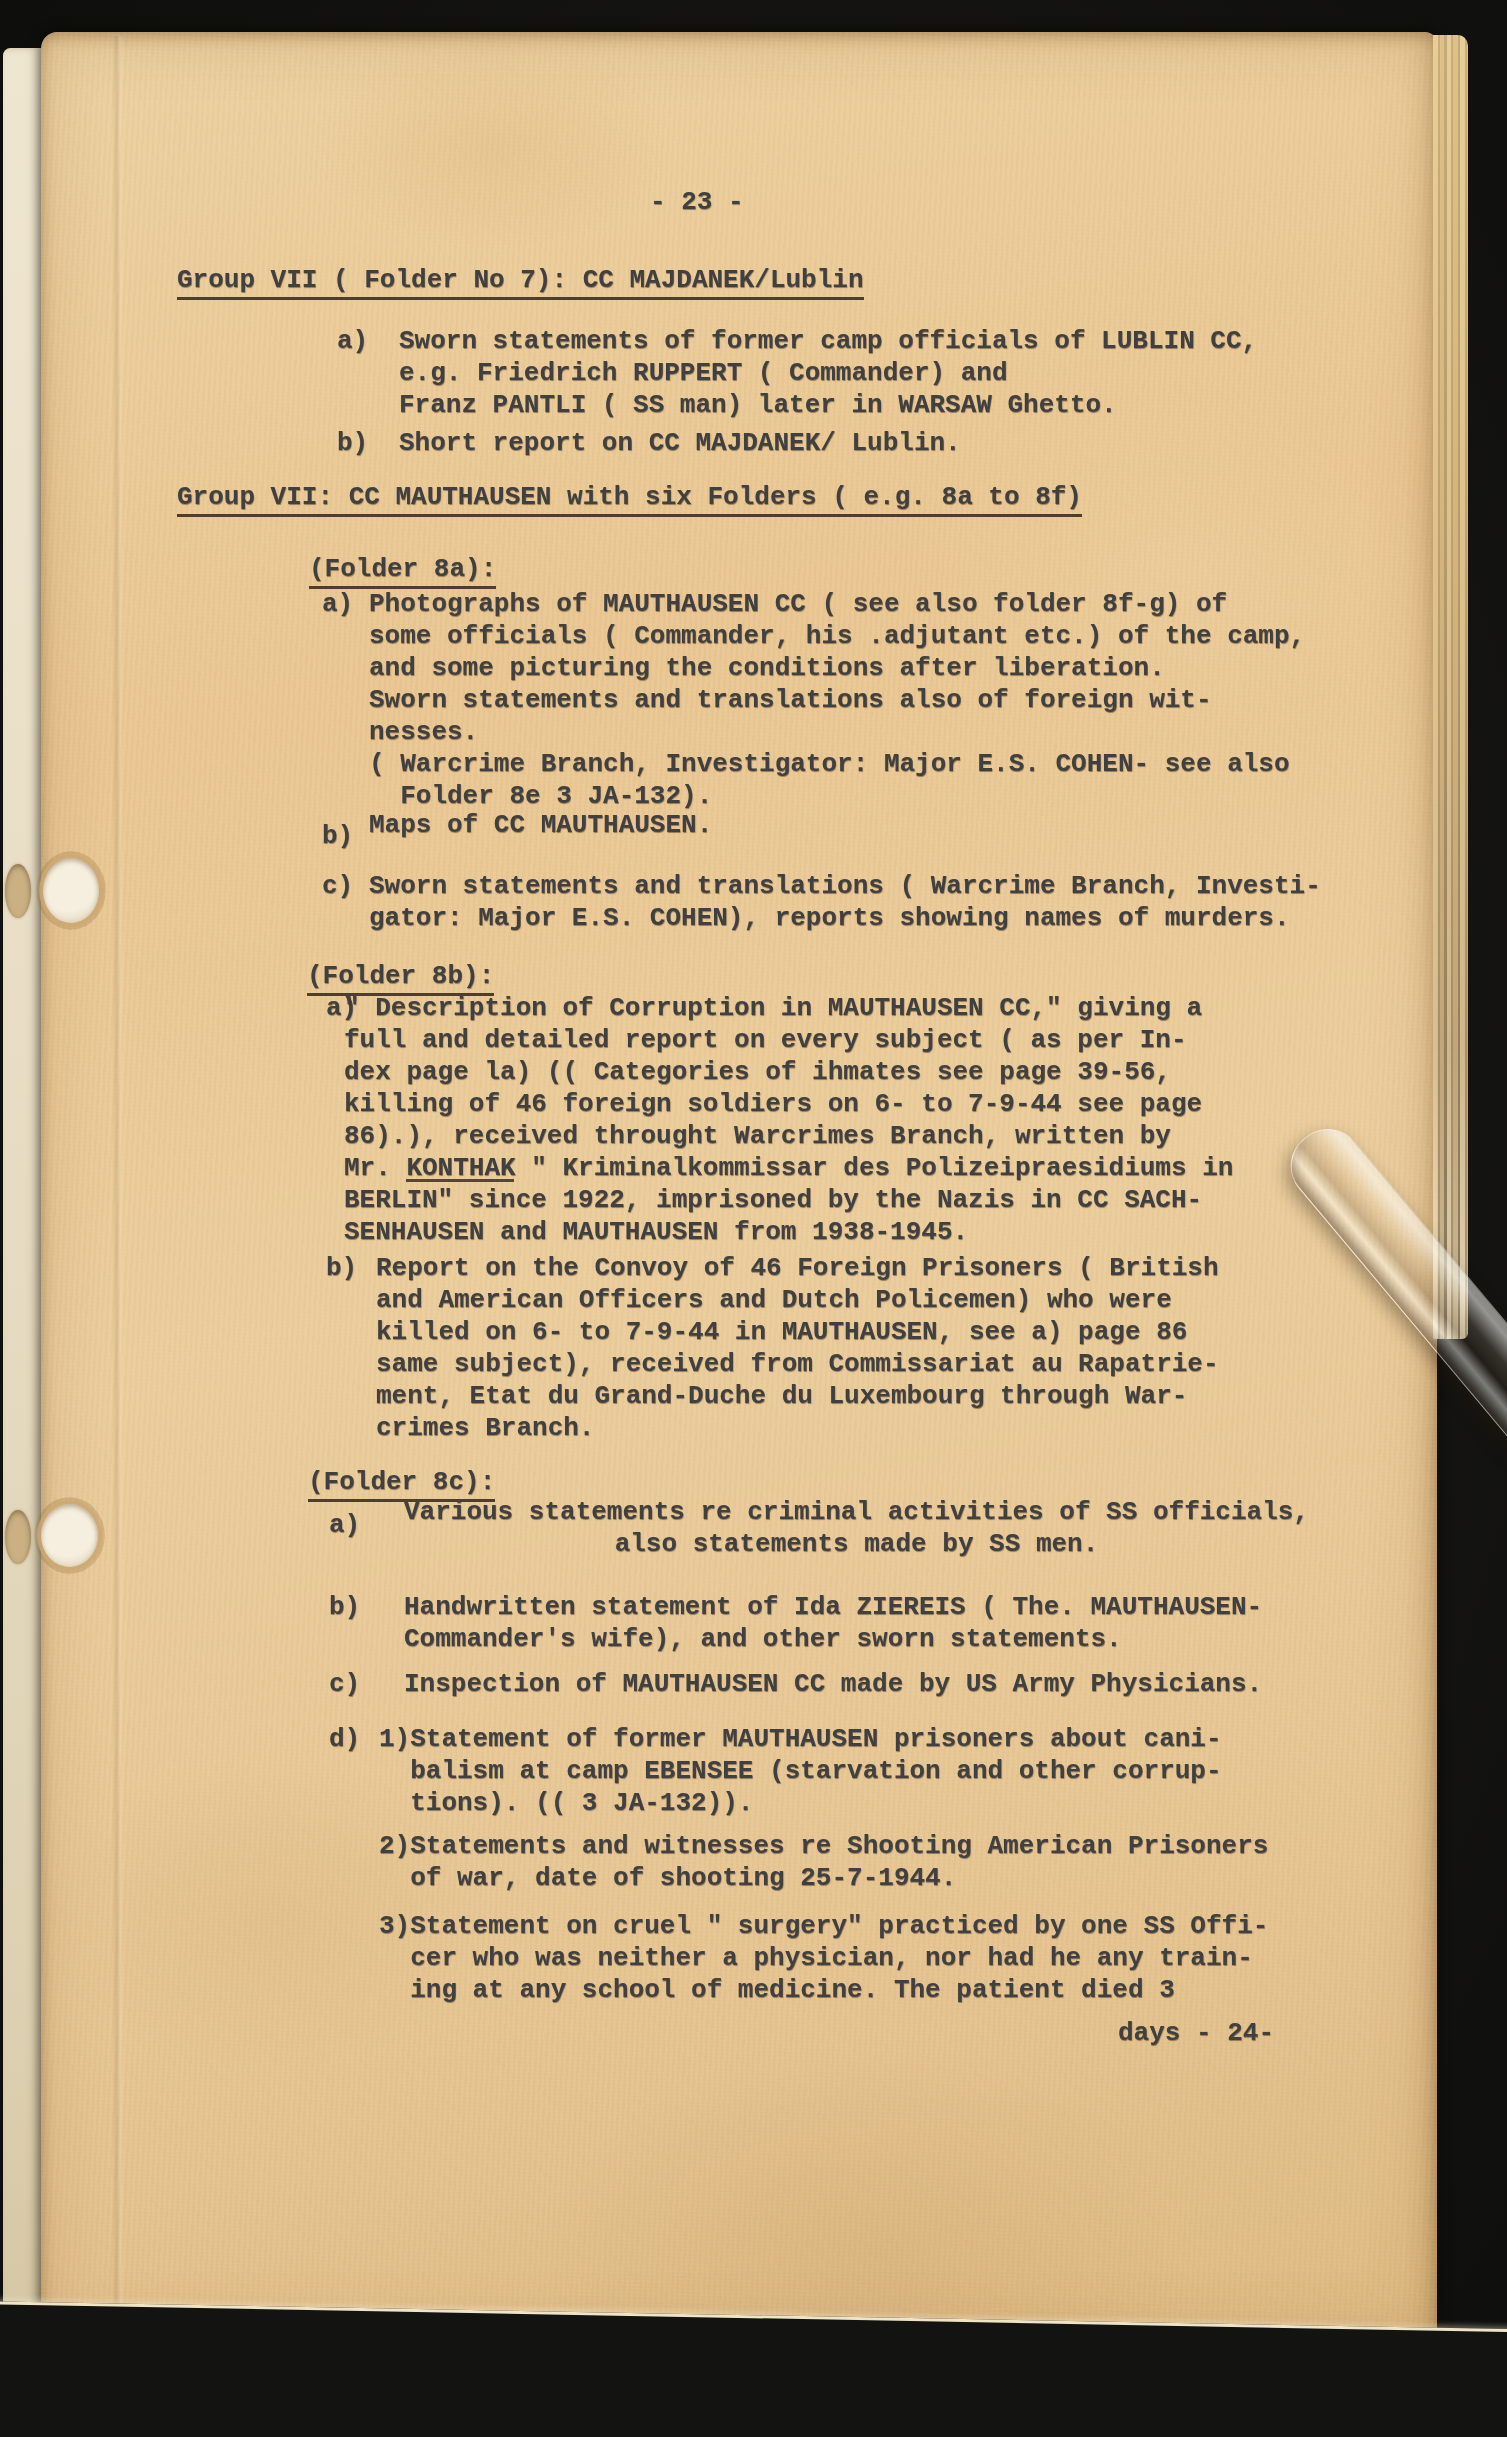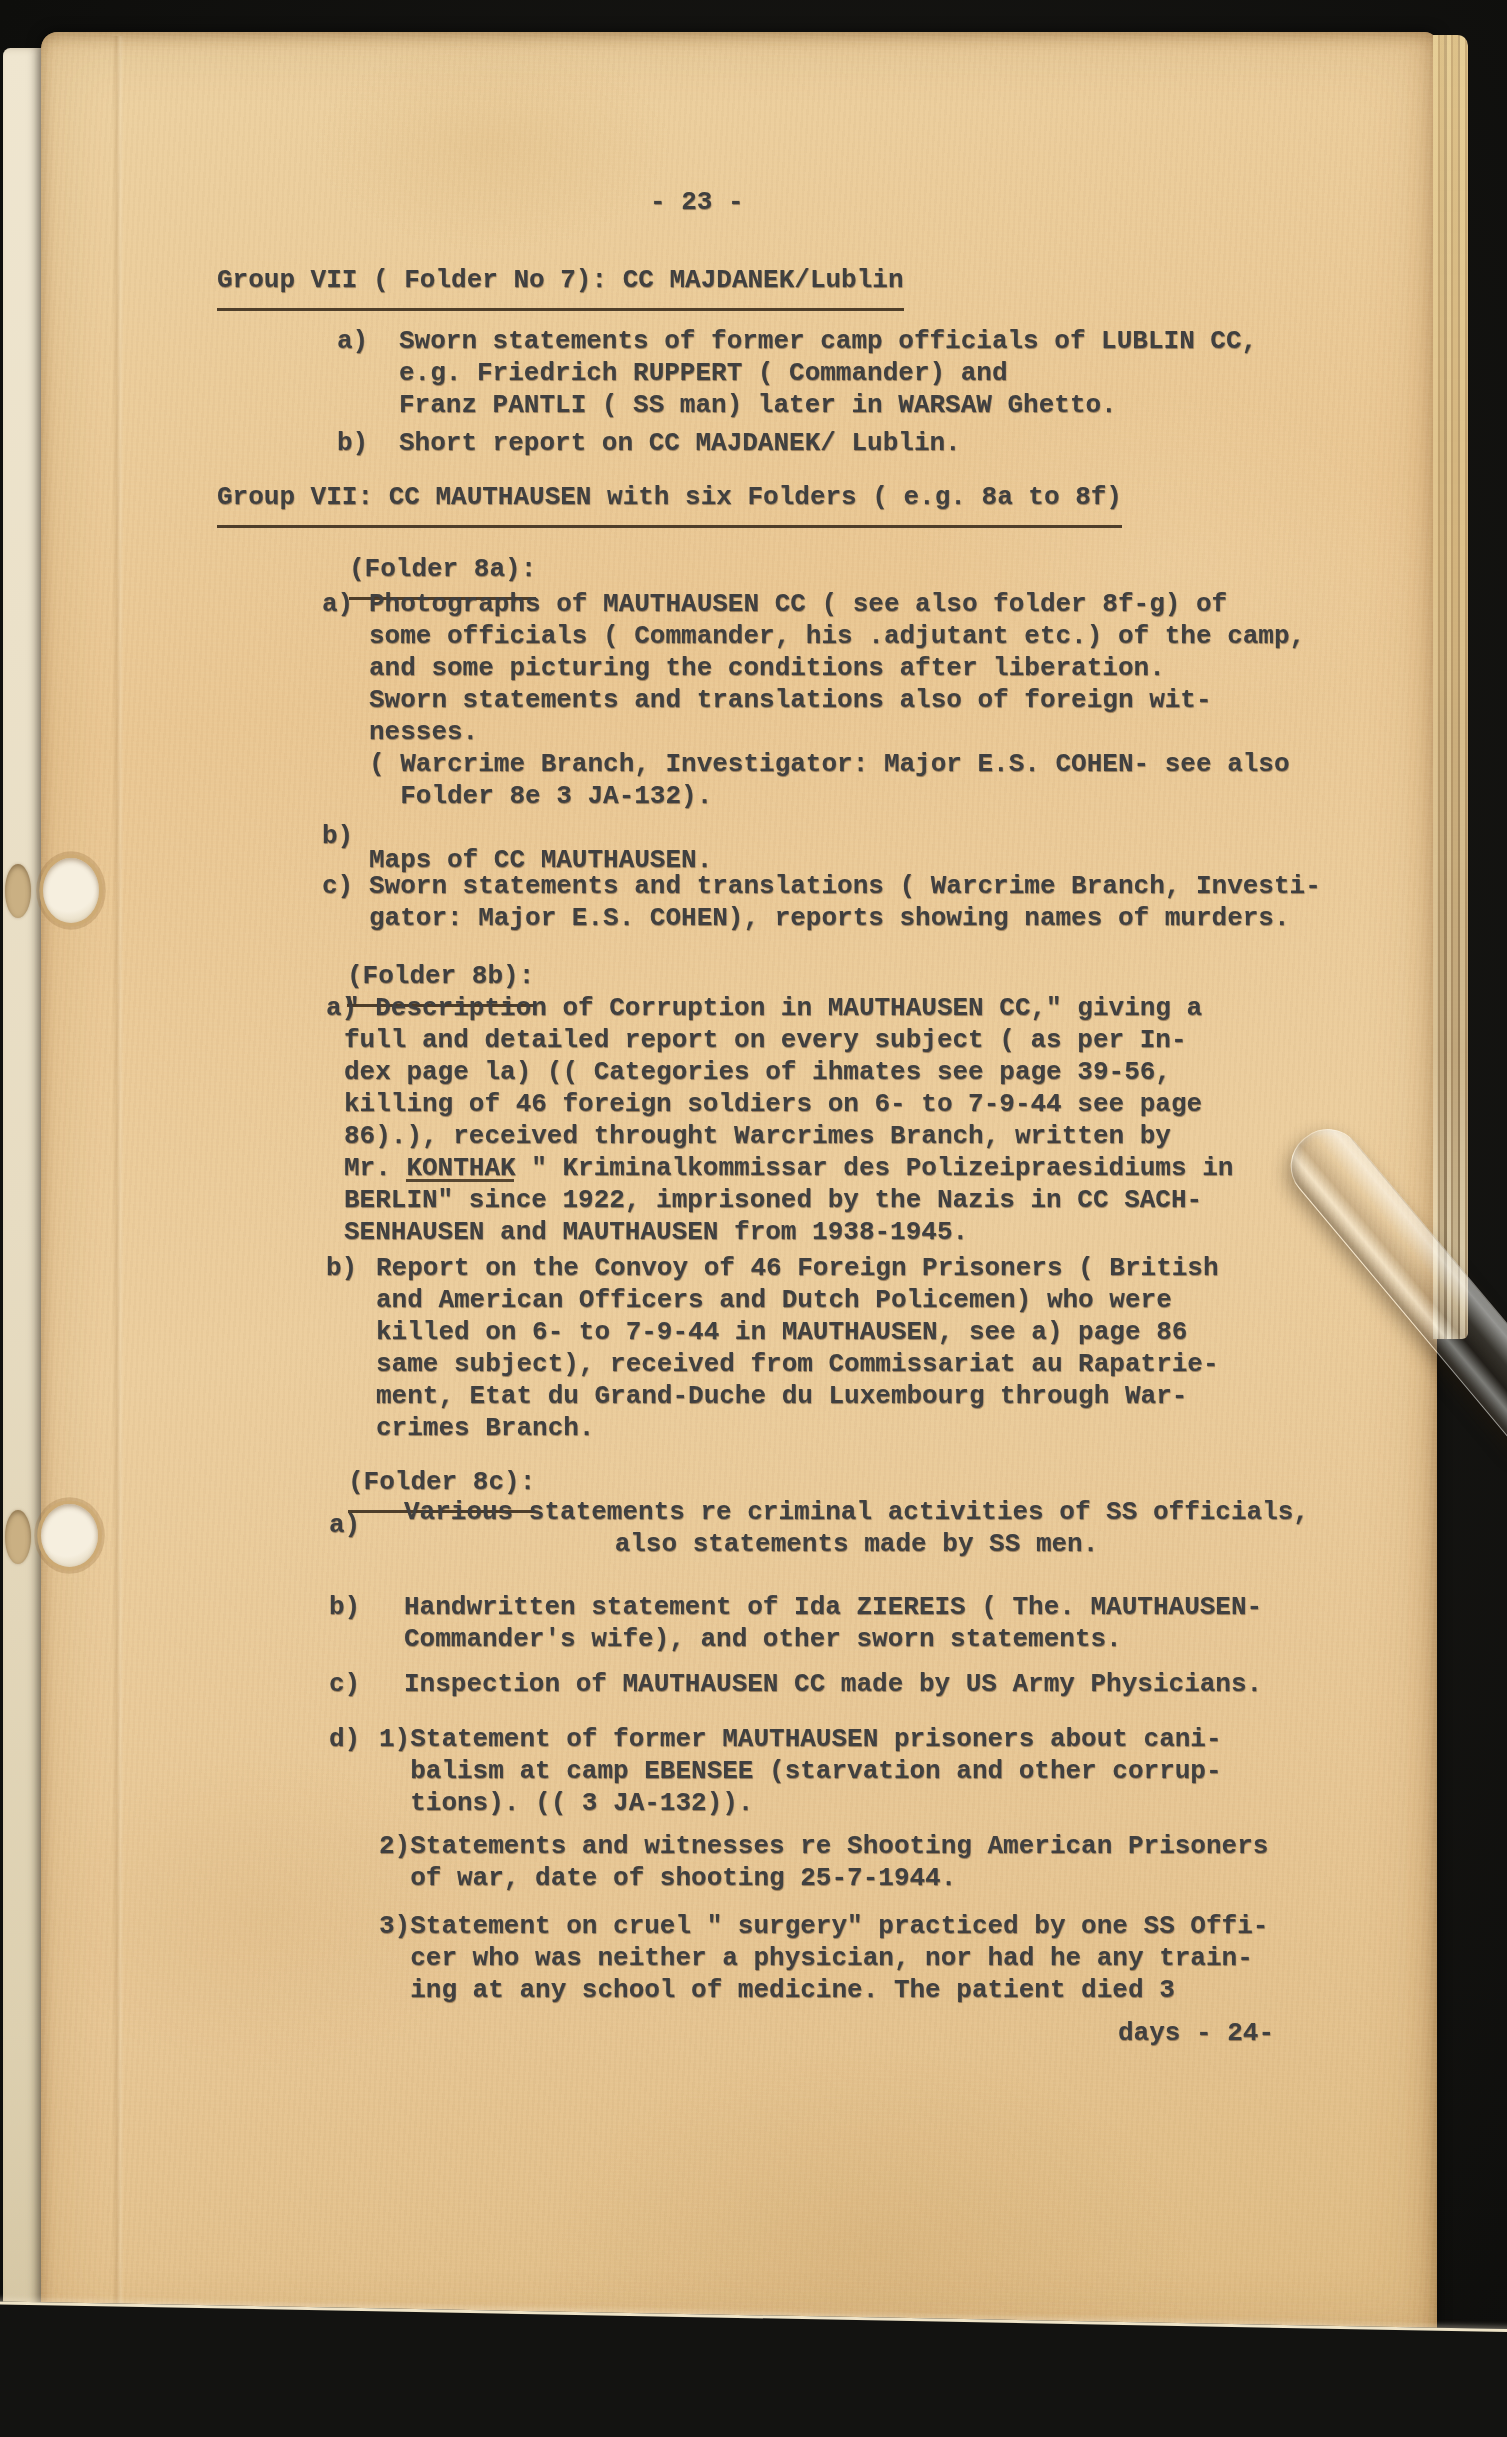--- a/index.html
+++ b/index.html
@@ -93,21 +93,21 @@
   }
   
   .txt{
     position:absolute;white-space:pre;
     font:700 26px/32px "Liberation Mono", monospace;
     color:#404040;
     text-shadow:0.5px 0.6px 0.8px rgba(70,45,25,.5);
     filter:blur(0.3px);
     z-index:5;
   }
-  .underl{border-bottom:3px solid rgba(50,38,24,.85);padding-bottom:12px;display:inline-block;margin-left:40px;}
+  .underl{border-bottom:3px solid rgba(50,38,24,.85);padding-bottom:1px;display:inline-block;}
   .name-underline{
     left:406px;top:1179px;width:108px;height:3px;
     background:rgba(50,38,24,.8);filter:blur(0.3px);z-index:5;
   }
 </style>
 </head>
 <body>
 
 <div class="abs under-strip"></div>
 <div class="abs strip-hole" style="left:4.5px;top:864px;"></div>
@@ -136,21 +136,21 @@
 <div class="txt underl" style="left:309px;top:553px;">(Folder 8a):</div>
 <div class="txt" style="left:322px;top:588px;">a)</div>
 <div class="txt" style="left:369px;top:588px;font-family:Liberation Mono, monospace;">Photographs of MAUTHAUSEN CC ( see also folder 8f-g) of
 some officials ( Commander, his .adjutant etc.) of the camp,
 and some picturing the conditions after liberation.
 Sworn statements and translations also of foreign wit-
 nesses.
 ( Warcrime Branch, Investigator: Major E.S. COHEN- see also
   Folder 8e 3 JA-132).</div>
 <div class="txt" style="left:322px;top:820px;">b)</div>
-<div class="txt" style="left:369px;top:844px;">Maps of CC MAUTHAUSEN.</div>
+<div class="txt" style="left:369px;top:809px;">Maps of CC MAUTHAUSEN.</div>
 <div class="txt" style="left:322px;top:870px;">c)</div>
 <div class="txt" style="left:369px;top:870px;">Sworn statements and translations ( Warcrime Branch, Investi-
 gator: Major E.S. COHEN), reports showing names of murders.</div>
 
 <div class="txt underl" style="left:307px;top:960px;">(Folder 8b):</div>
 <div class="txt" style="left:326px;top:992px;">a)</div>
 <div class="txt" style="left:344px;top:992px;">" Description of Corruption in MAUTHAUSEN CC," giving a
 full and detailed report on every subject ( as per In-
 dex page la) (( Categories of ihmates see page 39-56,
 killing of 46 foreign soldiers on 6- to 7-9-44 see page

